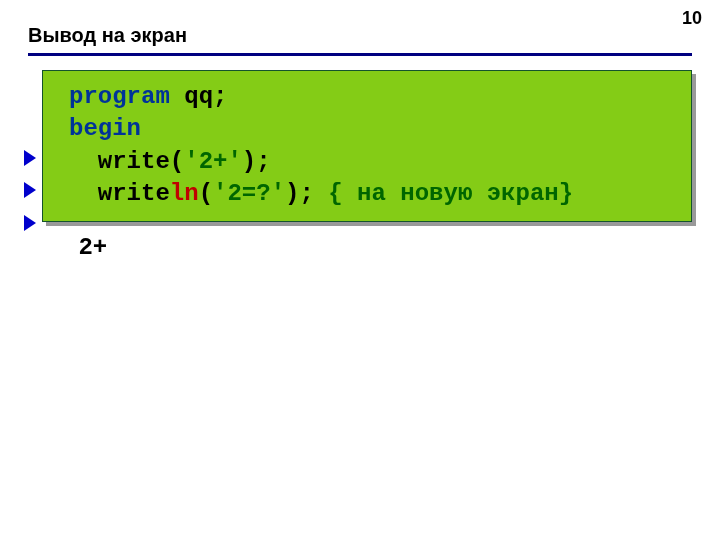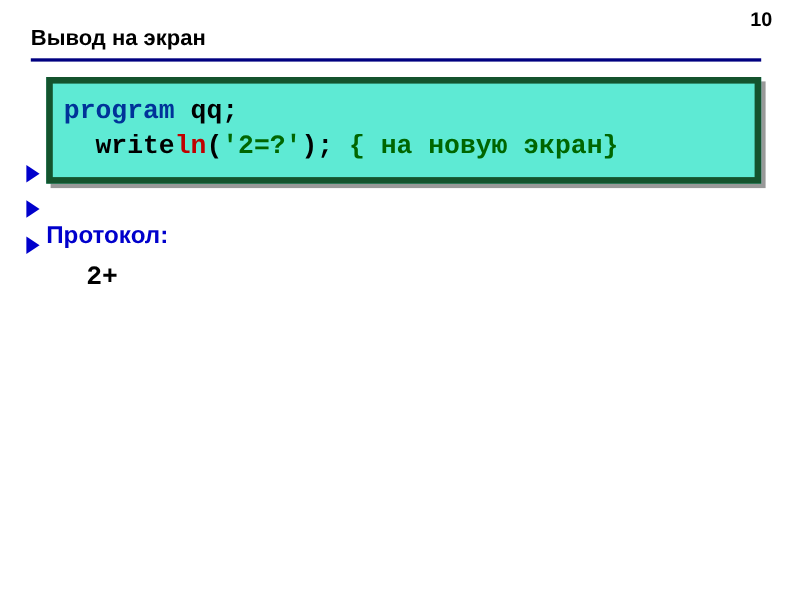--- a/index.html
+++ b/index.html
@@ -31,24 +31,24 @@
     font-weight: bold;
     padding-bottom: 6px;
     border-bottom: 3px solid #000080;
     margin-top: 6px;
   }
   .code-area {
     position: relative;
     margin-top: 14px;
   }
   .code-box {
-    background: #5eead4;
-    border: 6px solid #14532d;
+    background: #84cc16;
+    border: 1px solid #14532d;
     box-shadow: 4px 4px 0 rgba(0,0,0,0.4);
-    padding: 10px 14px 10px 10px;
+    padding: 10px 14px 10px 26px;
     margin-left: 14px;
     font-family: "Courier New", monospace;
     font-size: 24px;
     font-weight: bold;
     line-height: 1.35;
   }
   .code-line { white-space: pre; }
   .kw { color: #003399; }      
   .fn { color: #000; }
   .ln { color: #c00000; }      
@@ -89,23 +89,24 @@
   <div class="title">Вывод на экран</div>
 
   <div class="code-area">
 
     <div class="bullet" style="top:80px"></div>
     <div class="bullet" style="top:112px"></div>
     <div class="bullet" style="top:145px"></div>
 
     <div class="code-box">
       <div class="code-line"><span class="kw">program</span><span> qq;</span></div>
+      <div class="code-line"><span class="kw">begin</span></div>
+      <div class="code-line"><span class="fn">  write</span><span>(</span><span class="str">'2+'</span><span>);</span></div>
       <div class="code-line"><span class="fn">  write</span><span class="ln">ln</span><span>(</span><span class="str">'2=?'</span><span>); </span><span class="comment">{ на новую экран}</span></div>
     </div>
   </div>
 
-  <div class="proto-label">Протокол:</div>
 
   <div class="output">
     <div> 2+</div>
   </div>
 
 </div>
 
 </body></html>

